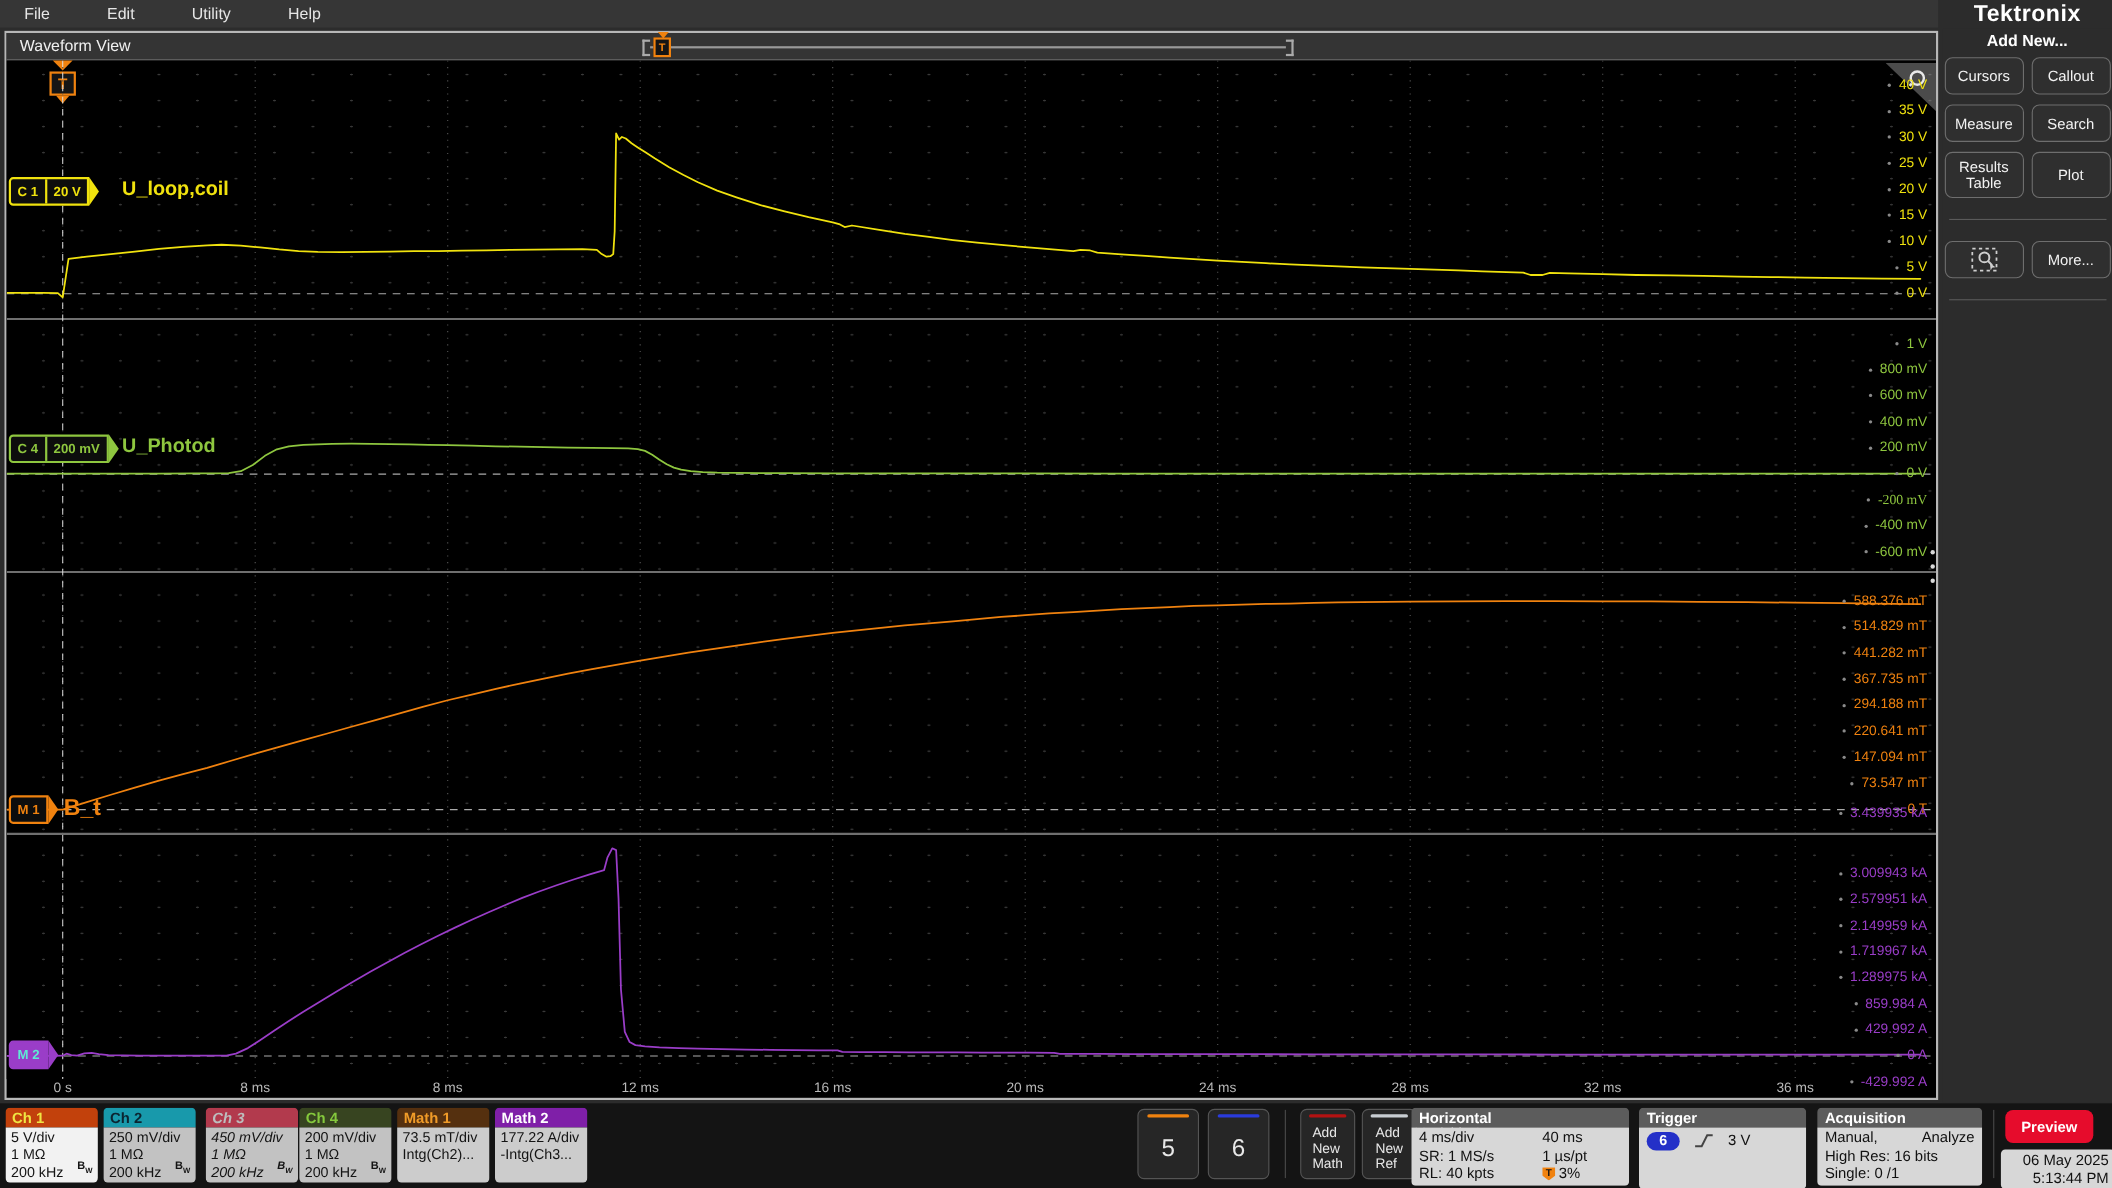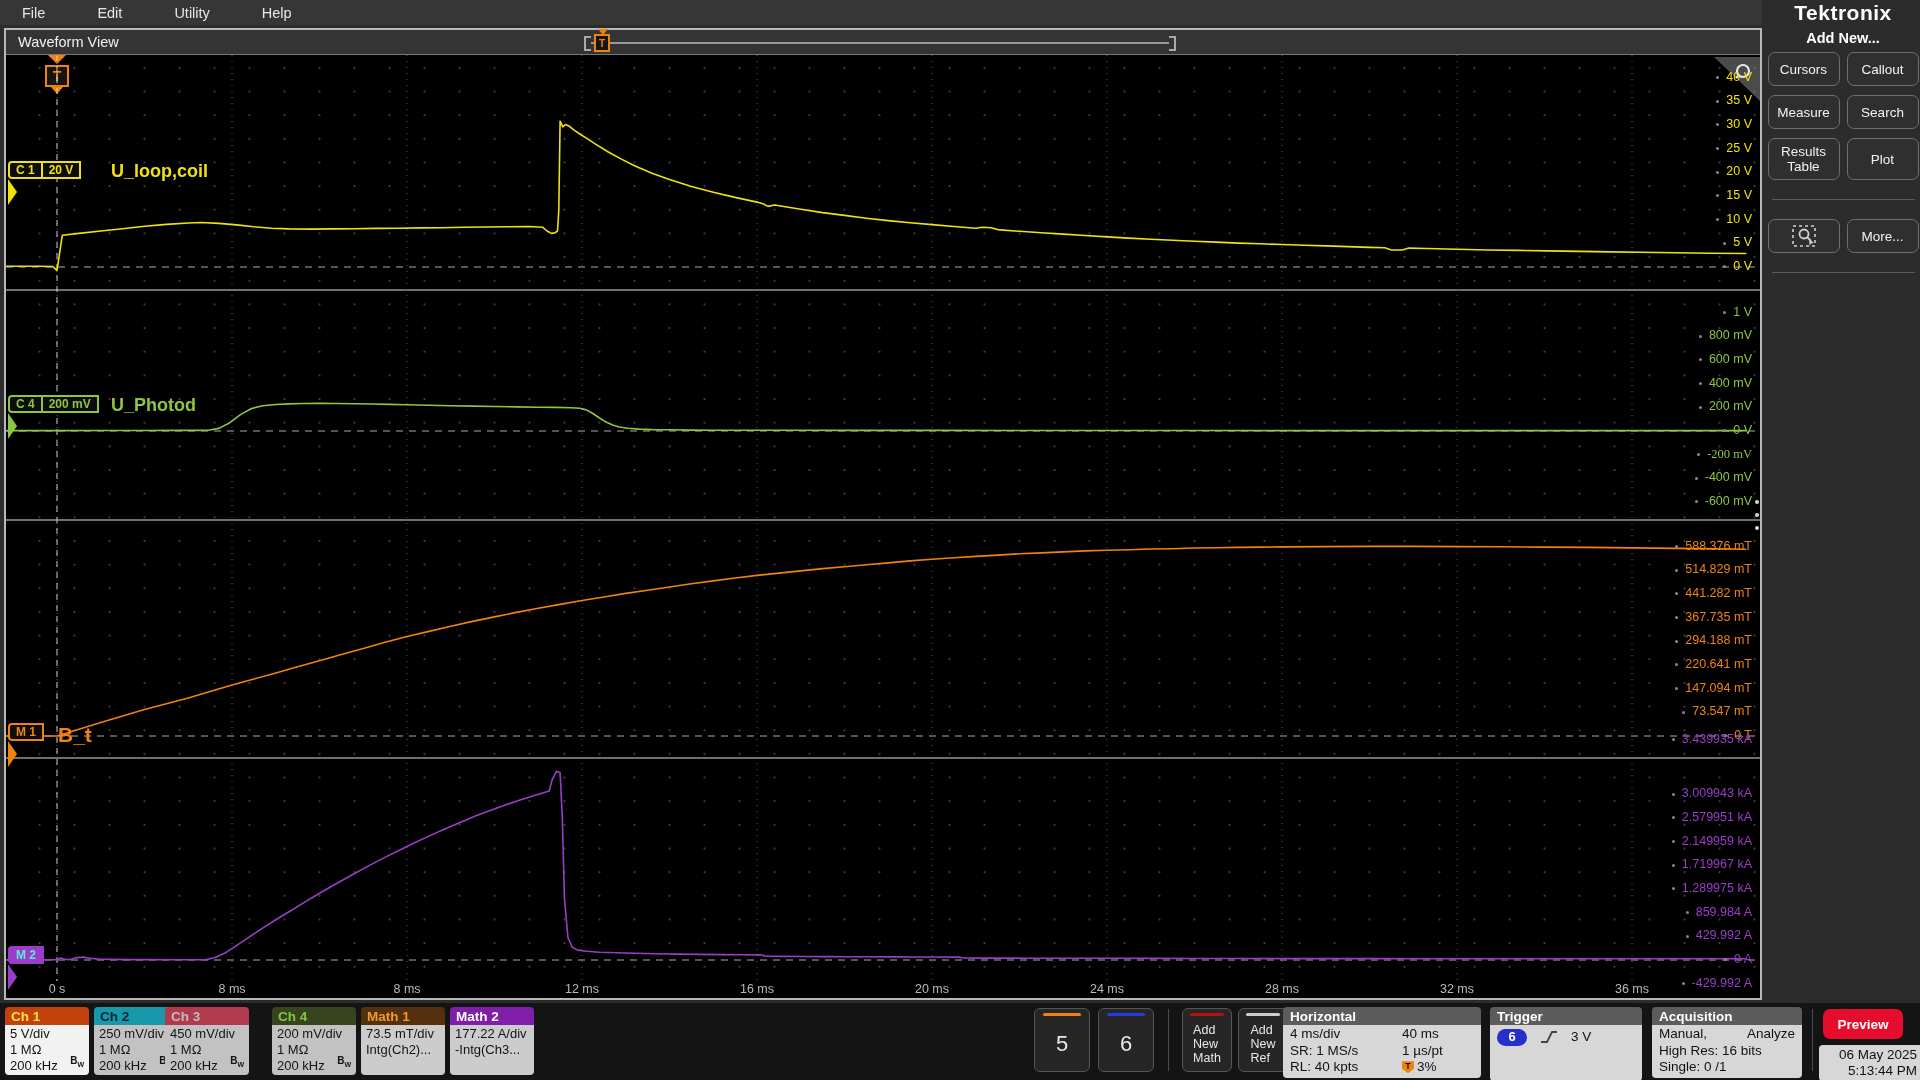--- a/index.html
+++ b/index.html
@@ -25,21 +25,21 @@
   #tpos:before{content:"";position:absolute;left:2px;top:-7px;border-left:5px solid transparent;border-right:5px solid transparent;border-top:6px solid #f0820f;}
   #plot{position:absolute;left:0;top:25px;width:1754px;height:926px;background:#000;
     background-image:radial-gradient(#3f3f3f 1px, transparent 1.4px);
     background-size:35px 23.67px;background-position:16px 1px;}
   #plot svg{position:absolute;left:0;top:0;}
   .tick{position:absolute;right:8px;font-size:12.5px;white-space:nowrap;text-align:right;}
   .tick .dot{display:inline-block;width:3px;height:3px;border-radius:50%;background:#8a8a8a;vertical-align:middle;margin-right:7px;}
   #xaxis{position:absolute;left:0;top:951px;width:1754px;height:17px;}
   .xlab{position:absolute;top:1px;transform:translateX(-50%);color:#b9b9b9;font-size:12.5px;white-space:nowrap;}
   
-  .pbadge{position:absolute;display:flex;align-items:stretch;height:26px;font-weight:bold;font-size:12px;flex-direction:column;}
+  .pbadge{position:absolute;display:flex;align-items:stretch;height:26px;font-weight:bold;font-size:12px;}
   .pbadge .cells{display:flex;align-items:stretch;border:2px solid var(--c);background:#0d0d0d;border-radius:4px 0 0 4px;box-sizing:border-box;}
   .pbadge .cell{color:var(--c);display:flex;align-items:center;padding:0 6px;white-space:nowrap;}
   .pbadge .cell + .cell{border-left:2px solid var(--c);}
   .pbadge .tip{width:0;height:0;border-top:13px solid transparent;border-bottom:13px solid transparent;border-left:9px solid var(--c);}
   .pbadge.filled .cells{background:var(--c);}
   .pbadge.filled .cell{color:#5eead4;}
   .wflabel{position:absolute;font-size:18px;font-weight:bold;white-space:nowrap;}
   
   #trigmark{position:absolute;left:38px;top:0;width:26px;height:40px;}
   #trigmark .tri{position:absolute;left:4px;top:0;border-left:9px solid transparent;border-right:9px solid transparent;border-top:9px solid #f0820f;}
@@ -269,21 +269,21 @@
       </div>
       <div class="chbadge" style="left: 94px;">
         <div class="hd" style="background: rgb(24, 153, 171); color: rgb(11, 36, 48);">Ch 2</div>
         <div class="bd" style="background: rgb(194, 194, 194);">
           <div>250 mV/div</div>
           <div>1 MΩ</div>
           <div>200 kHz</div>
           <span class="bw">B<sub>W</sub></span>
         </div>
       </div>
-      <div class="chbadge" style="left: 165px;">
+      <div class="chbadge" style="left: 187px; font-style: italic;">
         <div class="hd" style="background: rgb(178, 58, 77); color: rgb(189, 189, 189);">Ch 3</div>
         <div class="bd" style="background: rgb(194, 194, 194);">
           <div>450 mV/div</div>
           <div>1 MΩ</div>
           <div>200 kHz</div>
           <span class="bw">B<sub>W</sub></span>
         </div>
       </div>
       <div class="chbadge" style="left: 272px;">
         <div class="hd" style="background: rgb(55, 68, 32); color: rgb(132, 200, 60);">Ch 4</div>

